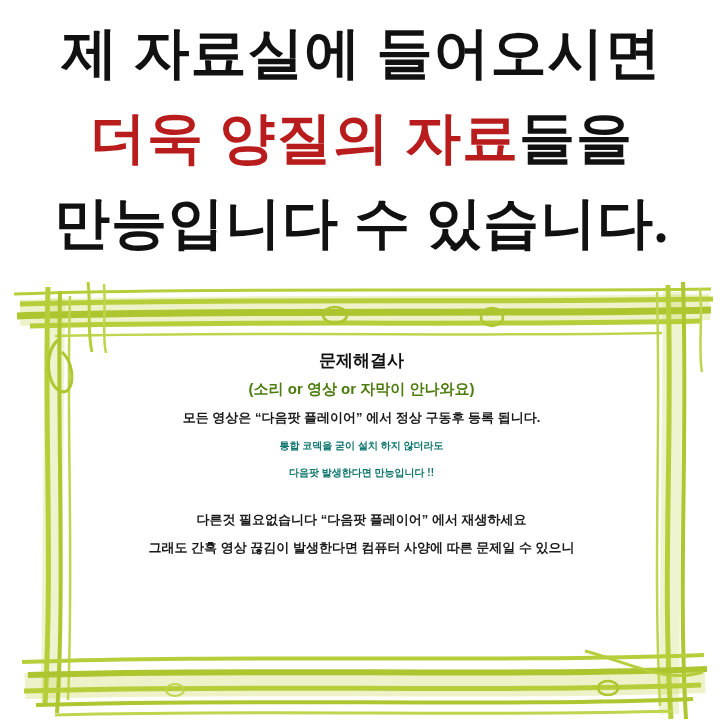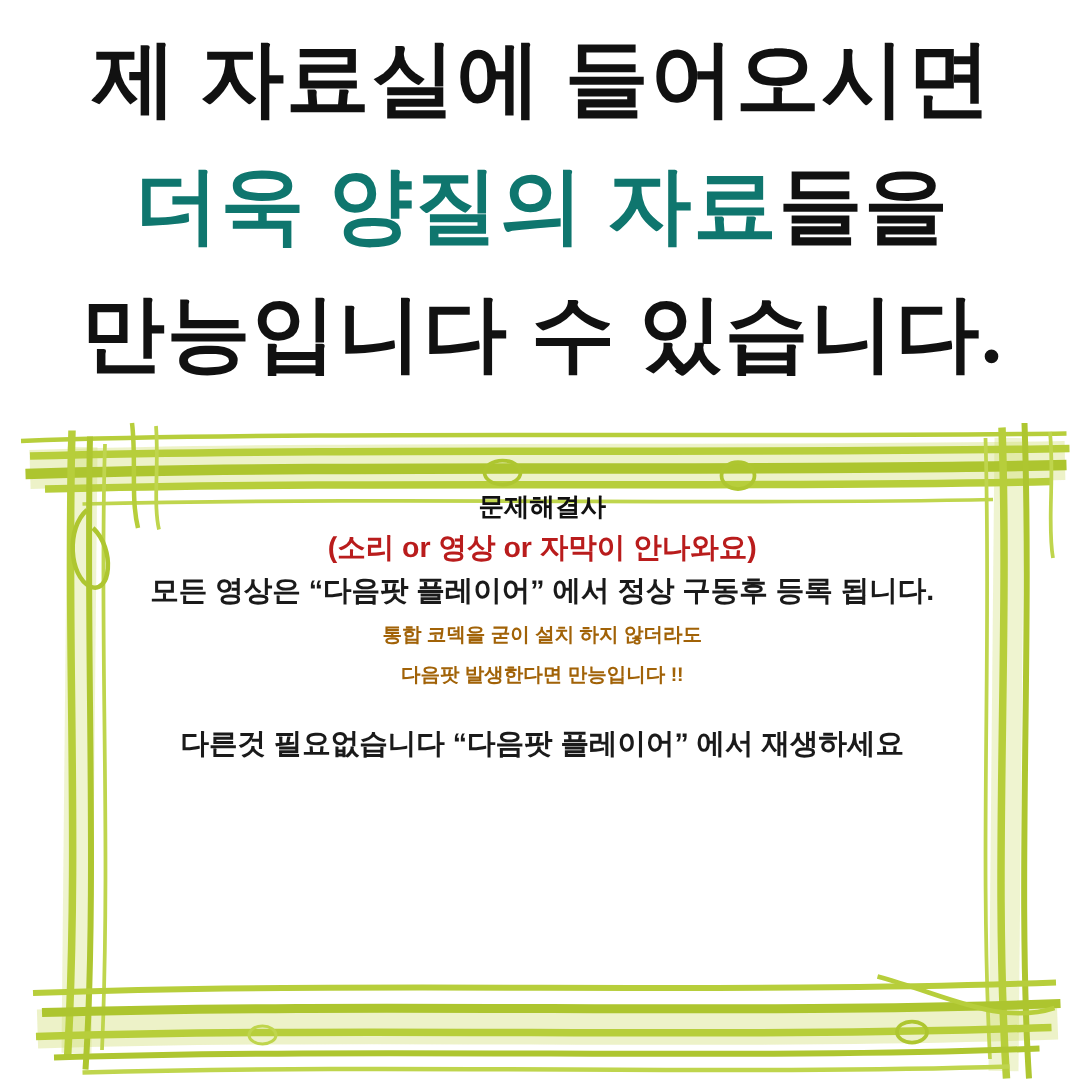--- a/index.html
+++ b/index.html
@@ -20,36 +20,36 @@
     font-weight:bold;
   }
   .headline .h-line {
     font-size:56px;
     line-height:70px;
     margin-bottom:15px;
     color:#111111;
     letter-spacing:1px;
     white-space:nowrap;
   }
-  .headline .h-blue { color:#0f766e; }
+  .headline .h-blue { color:#b91c1c; }
 
   
   .frame-svg { position:absolute; left:0; top:0; width:723px; height:720px; pointer-events:none; }
 
   
   .box-content {
-    position:absolute; top:325px; left:60px; right:60px;
+    position:absolute; top:348px; left:60px; right:60px;
     text-align:center;
     color:#1a1a1a;
     font-weight:700;
   }
   .box-title   { font-size:17px; line-height:26px; color:#111111; white-space:nowrap; }
-  .box-heading { font-size:19px; line-height:30px; color:#b91c1c; white-space:nowrap; }
-  .box-line    { font-size:19px; line-height:28px; color:#1a1a1a; white-space:nowrap; }
-  .box-red     { font-size:13px; line-height:27px; color:#a16207; white-space:nowrap; }
+  .box-heading { font-size:15px; line-height:30px; color:#4d7c0f; white-space:nowrap; }
+  .box-line    { font-size:13px; line-height:28px; color:#1a1a1a; white-space:nowrap; }
+  .box-red     { font-size:10px; line-height:27px; color:#0f766e; white-space:nowrap; }
   .red-inline  { color:#ee3e3e; }
   .sec-gap     { height:20px; }
 </style>
 </head>
 <body>
 
 <div class="canvas">
 
   <div class="headline">
     <div class="h-line">제 자료실에 들어오시면</div>
@@ -98,15 +98,16 @@
     <div class="box-title">문제해결사</div>
 
     <div class="box-heading">(소리 or 영상 or 자막이 안나와요)</div>
     <div class="box-line">모든 영상은  “다음팟 플레이어”  에서 정상 구동후 등록 됩니다.</div>
     <div class="box-red">통합 코덱을 굳이 설치 하지 않더라도</div>
     <div class="box-red">다음팟 발생한다면 만능입니다 !!</div>
 
     <div class="sec-gap"></div>
 
     <div class="box-line">다른것 필요없습니다  “다음팟 플레이어” 에서 재생하세요</div>
+    <div class="box-line">그래도 간혹 영상 끊김이 발생한다면 컴퓨터 사양에 따른 문제일 수 있으니</div>
   </div>
 
 </div>
 
 </body></html>

